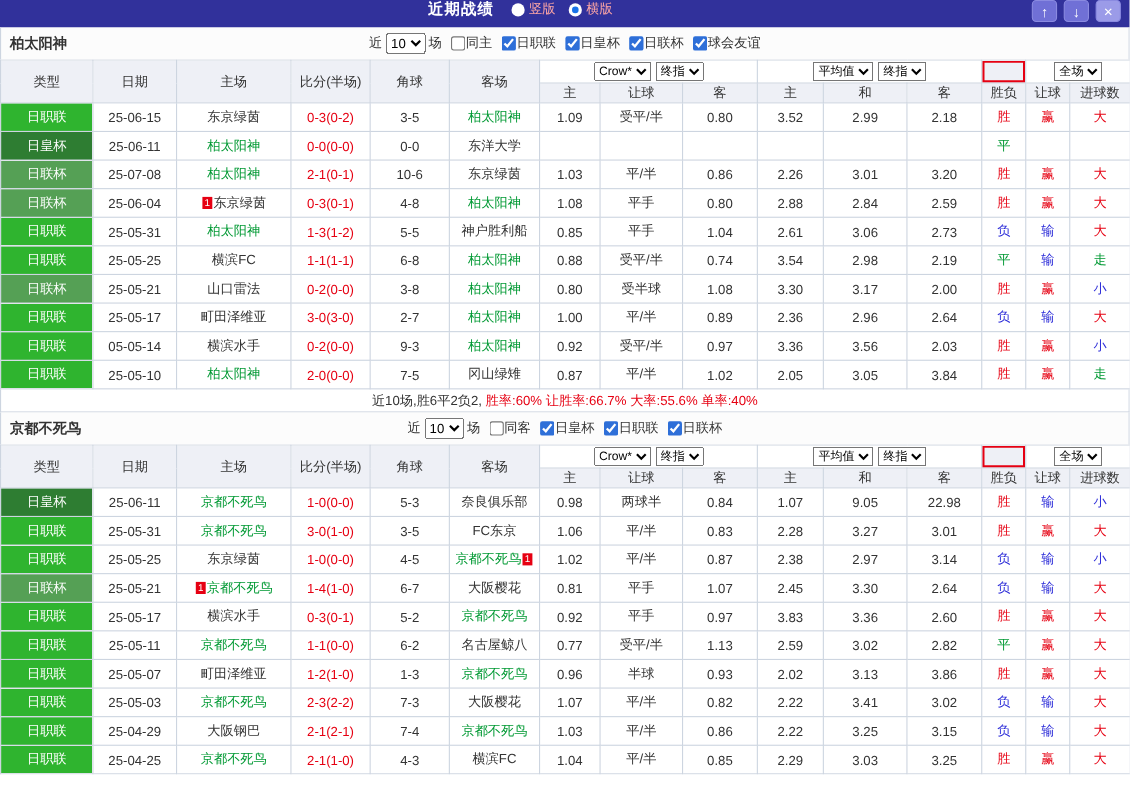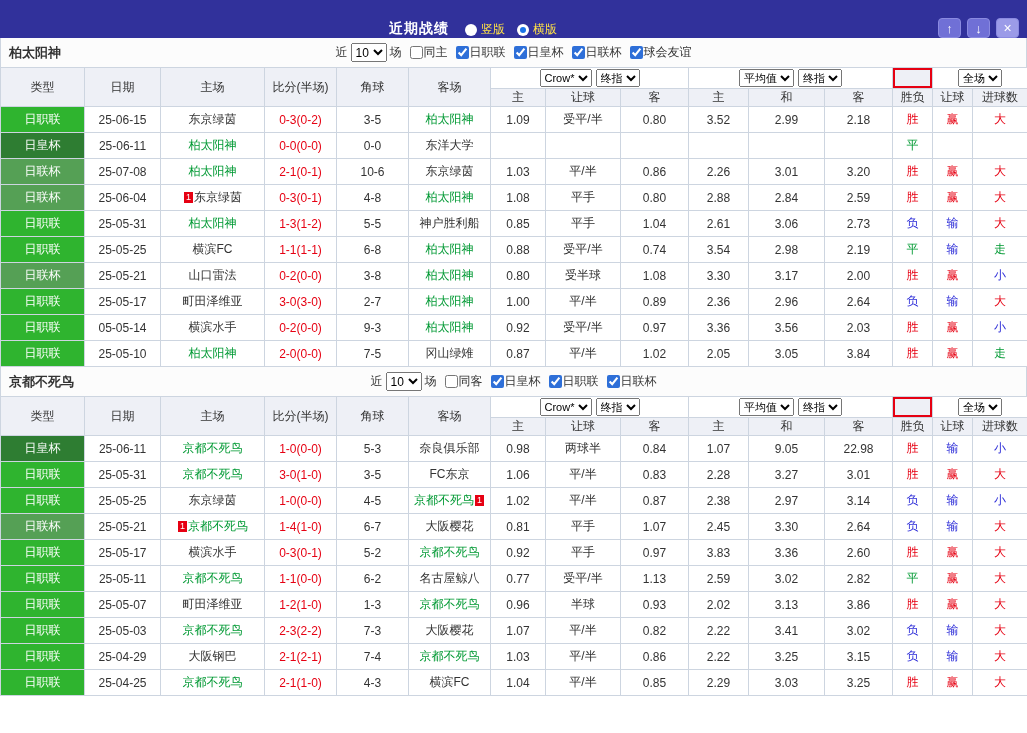--- a/index.html
+++ b/index.html
@@ -1,24 +1,24 @@
 <!DOCTYPE html>
 <html><head>
 <meta charset="utf-8">
 <style>
   *{margin:0;padding:0;box-sizing:border-box}
   html,body{width:1027px}
   body{font-family:"Liberation Sans","DejaVu Sans",sans-serif;font-size:12px;color:#333;background:#fff}
 
   
-  .topbar{height:38px;background:#31319b;display:flex;align-items:flex-end;padding:0 8px;color:#fff}
+  .topbar{height:25px;background:#31319b;display:flex;align-items:flex-start;padding:0 8px;color:#fff}
   .tb-spacer{flex:1}
   .tb-title{font-weight:bold;font-size:14px;letter-spacing:1px}
   .tb-radios{display:inline-flex;align-items:center;margin-left:16px;gap:12px}
-  .radio-item{display:inline-flex;align-items:center;gap:4px;cursor:pointer;font-size:12px;color:#fde047}
+  .radio-item{display:inline-flex;align-items:center;gap:4px;cursor:pointer;font-size:12px;color:#fca5a5}
   .radio-circle{width:12px;height:12px;border-radius:50%;background:#fff;display:inline-flex;align-items:center;justify-content:center}
   .radio-circle .dot{width:6px;height:6px;border-radius:50%;background:#1a73e8}
   .tb-buttons{display:flex;gap:6px}
   .tb-btn{width:23px;height:20px;border-radius:4px;background:#7070d6;border:1px solid #8a8ae0;display:inline-flex;align-items:center;justify-content:center;color:#fff;font-size:13px;cursor:pointer}
   .tb-btn.close{background:#9b9be8;font-size:14px}
 
   
   .sec-head{height:29px;position:relative;display:flex;align-items:center;background:#fcfcfc;border-left:1px solid #cdd5e0;border-right:1px solid #cdd5e0}
   .sec-head .team{position:absolute;left:8px;font-weight:bold;font-size:13px;color:#333}
   .sec-head .filters{margin:0 auto;display:inline-flex;align-items:center;gap:3px}
@@ -315,20 +315,21 @@
             <td class="num">1.02</td>
             <td class="num">2.05</td>
             <td class="num">3.05</td>
             <td class="num">3.84</td>
             <td class="verdict" style="color: rgb(230, 0, 18);">胜</td>
             <td class="verdict" style="color: rgb(230, 0, 18);">赢</td>
             <td class="verdict" style="color: rgb(0, 153, 51);">走</td>
           </tr>
         </tbody>
       </table>
+      <div class="summary"><span style="color: rgb(51, 51, 51);">近10场,胜6平2负2, </span><span style="color: rgb(230, 0, 18);">胜率:60% </span><span style="color: rgb(230, 0, 18);">让胜率:66.7% </span><span style="color: rgb(230, 0, 18);">大率:55.6% </span><span style="color: rgb(230, 0, 18);">单率:40%</span></div>
     </div>
     <div class="section">
       <div class="sec-head">
         <span class="team">京都不死鸟</span>
         <span class="filters">
           <span>近</span>
           <select><option>10</option></select>
           <span>场</span>
           <label class="cb">
             <input type="checkbox" style="">

